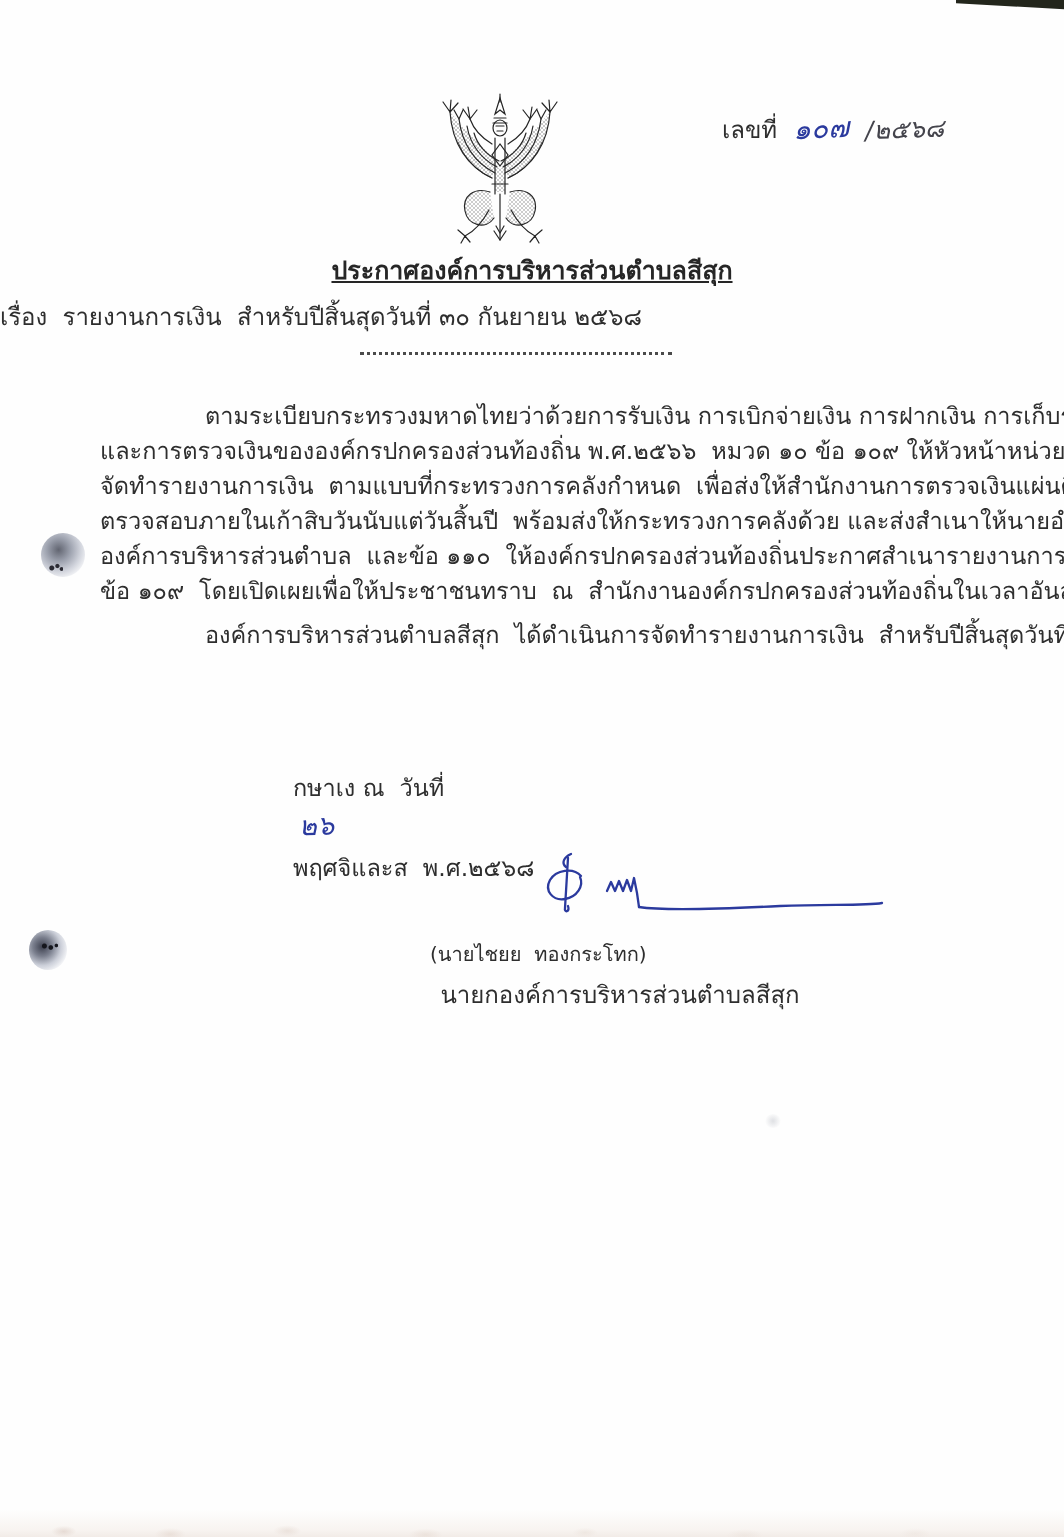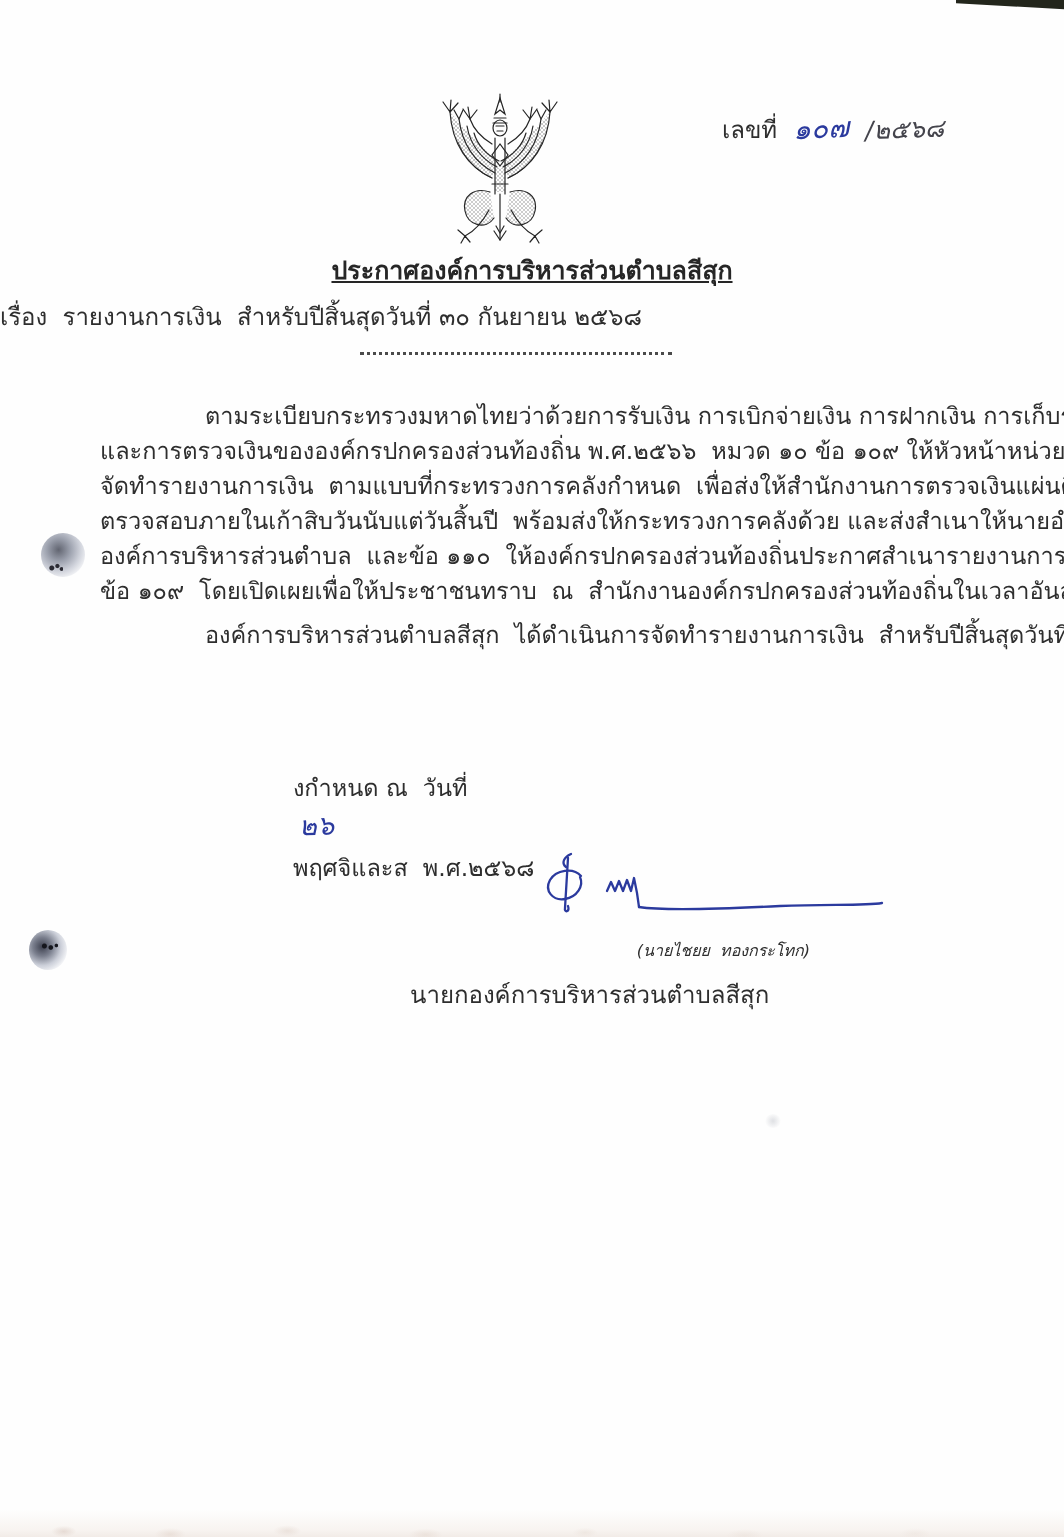--- a/index.html
+++ b/index.html
@@ -33,22 +33,22 @@
   }
   .body-text{position:absolute;top:399px;left:100px;width:848px;font-size:23.5px;}
   .body-text .line{height:35px;line-height:35px;white-space:pre;overflow:visible;}
   .body-text .indent{padding-left:105px;}
   .para{margin:0;}
   .para + .para{margin-top:9px;}
   .closing-para{margin-top:6px;}
   .date-line{position:absolute;top:741px;left:263px;font-size:23.5px;white-space:pre;}
   .date-line .day{color:#2b3a9e;font-size:27px;display:inline-block;transform:translateY(-2px) rotate(-2deg);font-style:italic;padding:0 6px;}
   .sig-svg{position:absolute;top:848px;left:535px;}
-  .sig-name{position:absolute;top:938px;left:430px;width:380px;text-align:right;font-size:16px;white-space:pre;font-style:italic;}
-  .sig-position{position:absolute;top:975px;left:410px;width:420px;font-size:24px;white-space:pre;}
+  .sig-name{position:absolute;top:938px;left:430px;width:380px;text-align:left;font-size:20px;white-space:pre;}
+  .sig-position{position:absolute;top:975px;left:410px;width:420px;text-align:center;font-size:24px;white-space:pre;}
   
   .smudge{position:absolute;border-radius:50%;}
   .smudge-1{
     top:533px;left:41px;width:44px;height:44px;
     background:
       radial-gradient(circle at 40% 38%, rgba(70,74,88,.85) 0%, rgba(130,136,152,.8) 30%, rgba(190,194,206,.7) 58%, rgba(230,232,238,.4) 78%, rgba(255,255,255,0) 90%);
   }
   .smudge-1::after{
     content:"";position:absolute;left:8px;top:30px;width:14px;height:10px;
     background:
@@ -170,21 +170,21 @@
       <div class="line">ตรวจสอบภายในเก้าสิบวันนับแต่วันสิ้นปี  พร้อมส่งให้กระทรวงการคลังด้วย และส่งสำเนาให้นายอำเภอกรณี</div>
       <div class="line">องค์การบริหารส่วนตำบล  และข้อ ๑๑๐  ให้องค์กรปกครองส่วนท้องถิ่นประกาศสำเนารายงานการเงินตาม</div>
       <div class="line">ข้อ ๑๐๙  โดยเปิดเผยเพื่อให้ประชาชนทราบ  ณ  สำนักงานองค์กรปกครองส่วนท้องถิ่นในเวลาอันสมควร</div>
     </div>
     <div class="para">
       <div class="line indent">องค์การบริหารส่วนตำบลสีสุก  ได้ดำเนินการจัดทำรายงานการเงิน  สำหรับปีสิ้นสุดวันที่ ๓๐</div>
     </div>
   </div>
 
   <div class="date-line">
-    <span>งกำหนด ณ  วันที่</span>
+    <span>กษาเง ณ  วันที่</span>
     <span class="day">๒๖</span>
     <span>พฤศจิและส  พ.ศ.๒๕๖๘</span>
   </div>
 
   <svg class="sig-svg" width="355" height="75" viewBox="0 0 355 75">
     <g stroke="#2b3a9e" stroke-width="2.3" fill="none" stroke-linecap="round" stroke-linejoin="round">
       <path d="M36 6 C29 9 26 15 31 19"></path>
       <path d="M33 10 C32 26 31 44 30 60 C29 65 35 64 33 58"></path>
       <path d="M46 28 C38 19 21 22 15 32 C9 43 18 53 30 51 C42 49 49 38 45 29"></path>
       <path d="M72 43 L76 34 L80 43 L84 33 L88 43 L92 32 L96 43 L99 30 L102 45 L104 59"></path>

